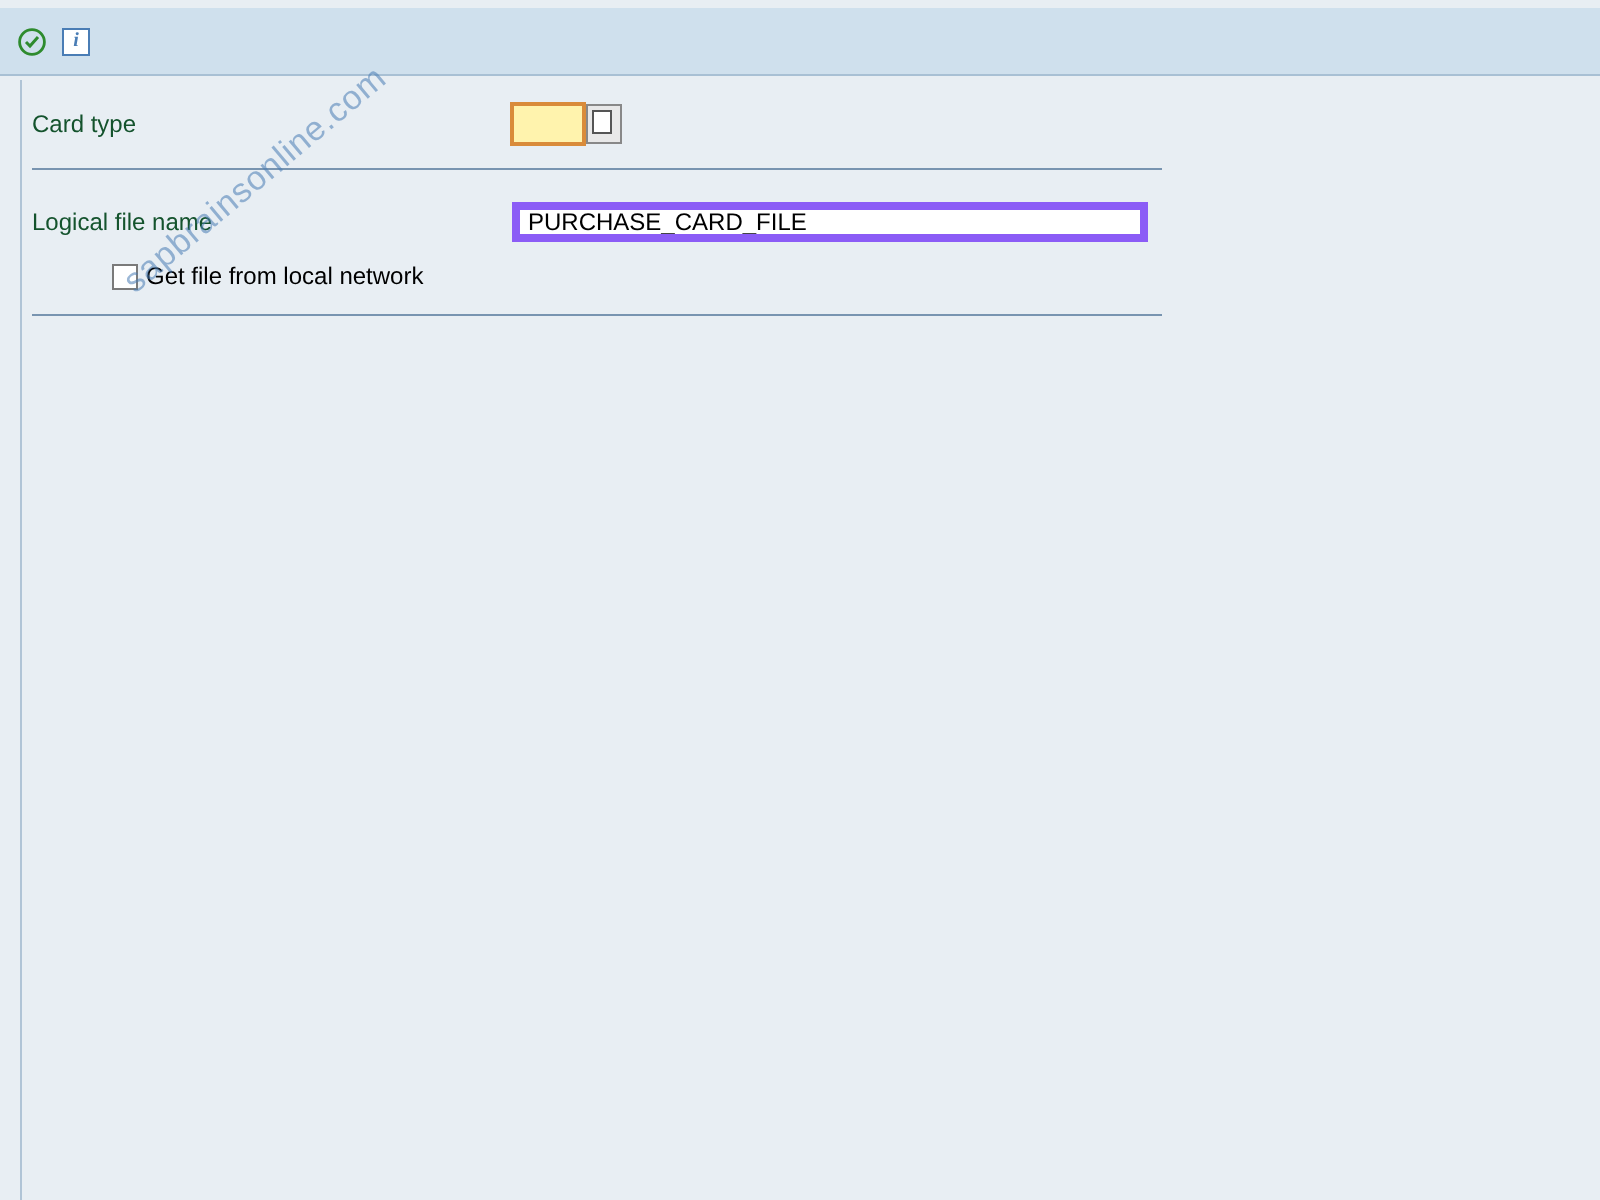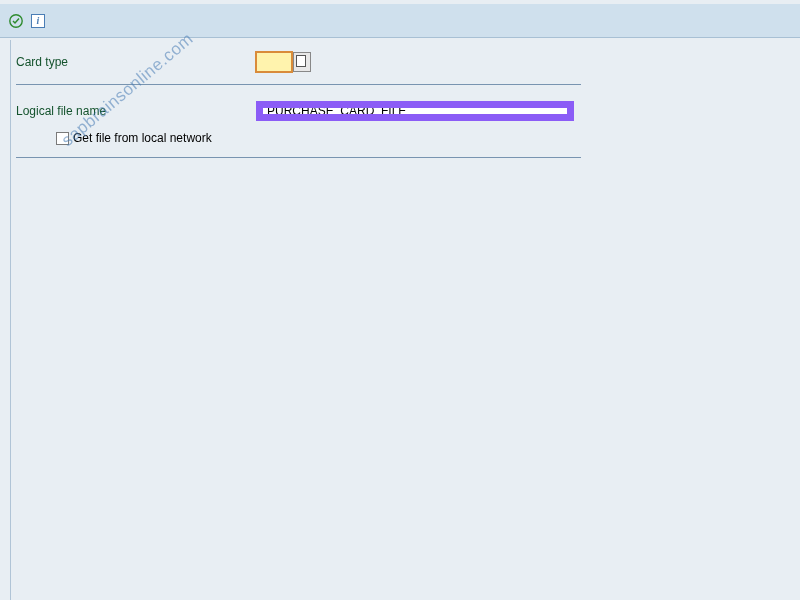--- a/index.html
+++ b/index.html
@@ -96,21 +96,21 @@
     }
     .divider {
       border-top: 1px solid #7894b0;
       margin: 10px 0 14px 0;
       width: 565px;
     }
     .field-input-long {
       width: 318px;
       height: 20px;
       background: #fff;
-      border: 7px solid #8b5cf6;
+      border: 4px solid #8b5cf6;
       padding: 0 4px;
       font-size: 12px;
       font-family: Arial, sans-serif;
     }
     .checkbox-row {
       display: flex;
       align-items: center;
       margin-top: 6px;
       margin-left: 40px;
     }

